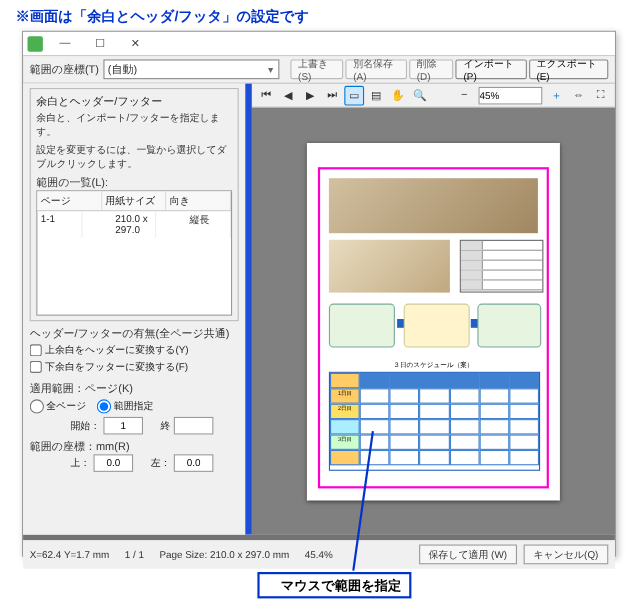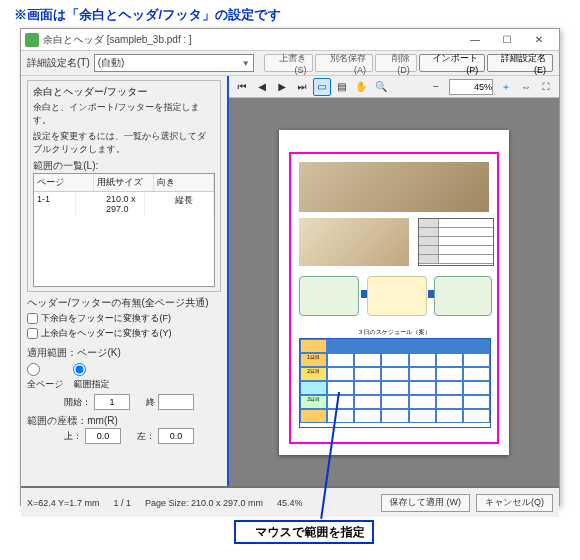--- a/index.html
+++ b/index.html
@@ -8,45 +8,45 @@
   .app-window { position: absolute; left: 20px; top: 28px; width: 540px; height: 478px; border: 1px solid #999; background: #f0f0f0; box-shadow: 2px 2px 6px rgba(0,0,0,.25); }
   .titlebar { height: 22px; background: #fff; border-bottom: 1px solid #ccc; display: flex; align-items: center; padding: 0 4px; font-size: 10px; color: #444; }
   .app-icon { width: 14px; height: 14px; background: #4caf50; border-radius: 2px; margin-right: 4px; }
   .title-text { flex: 1; }
   .winctrl { display: flex; gap: 0; }
   .winbtn { width: 32px; height: 20px; display: flex; align-items: center; justify-content: center; font-size: 10px; color: #444; }
   .top-controls { display: flex; align-items: center; padding: 3px 6px; gap: 4px; font-size: 10px; border-bottom: 1px solid #ccc; }
   .labelsmall { color: #333; white-space: nowrap; }
   .dropdown { flex: 0 0 160px; height: 18px; border: 1px solid #888; background: #fff; font-size: 10px; padding: 0 3px; display: flex; align-items: center; color: #333; }
   .dropdown .arrow { margin-left: auto; font-size: 8px; color: #666; }
-  .btnbar { display: flex; gap: 2px; margin-left: 6px; text-align: right; }
+  .btnbar { display: flex; gap: 2px; margin-left: 6px; }
   .btn { height: 18px; padding: 0 6px; border: 1px solid #bbb; background: #f7f7f7; font-size: 9px; color: #555; display: flex; align-items: center; border-radius: 2px; }
   .btn.enabled { color: #000; border-color: #888; }
   .main-area { display: flex; height: 410px; }
-  .left-panel { width: 208px; border-right: 2px solid #1d4ed8; padding: 4px 6px; background: #f0f0f0; display: flex; flex-direction: column; gap: 4px; font-size: 10px; color: #222; }
+  .left-panel { width: 208px; border-right: 6px solid #1d4ed8; padding: 4px 6px; background: #f0f0f0; display: flex; flex-direction: column; gap: 4px; font-size: 10px; color: #222; }
   .group { border: 1px solid #bbb; padding: 4px 5px; background: #f0f0f0; }
   .group-title { font-size: 10px; margin-bottom: 2px; color: #222; }
   .desc { font-size: 9px; color: #333; line-height: 1.4; margin-bottom: 4px; }
   .listbox { border: 1px solid #999; background: #fff; font-size: 9px; }
   .listhead { display: flex; background: #f8f8f8; border-bottom: 1px solid #ccc; }
   .listhead span { flex: 1; padding: 2px 3px; border-right: 1px solid #ddd; }
   .listrow { display: flex; gap: 27px; }
   .listrow span { flex: 1; padding: 2px 3px; border-right: 1px solid #eee; }
   .listspace { height: 70px; }
   .chk { display: flex; align-items: center; gap: 3px; font-size: 9px; margin: 2px 0; }
   .chk input { width: 11px; height: 11px; }
   .radiorow { display: flex; gap: 10px; font-size: 9px; margin: 3px 0; }
-  .radiorow label { display: flex; align-items: flex-start; gap: 2px; flex-direction: column; }
+  .radiorow label { display: flex; align-items: center; gap: 2px; }
   .num-input { width: 36px; height: 16px; border: 1px solid #999; background: #fff; font-size: 9px; text-align: center; }
   .inline-f { display: flex; align-items: center; gap: 3px; font-size: 9px; margin-left: 37px; }
   .right-panel { flex: 1; display: flex; flex-direction: column; background: #888; }
   .preview-toolbar { height: 22px; background: #f0f0f0; border-bottom: 1px solid #bbb; display: flex; align-items: center; padding: 0 4px; gap: 2px; }
   .tbtn { width: 18px; height: 18px; border: 1px solid transparent; display: flex; align-items: center; justify-content: center; font-size: 10px; color: #333; border-radius: 2px; }
   .tbtn.active { border-color: #0078d4; background: #cfe8ff; }
-  .zoom { width: 44px; height: 16px; border: 1px solid #999; background: #fff; font-size: 9px; text-align: right; margin: 0 2px; }
+  .zoom { width: 58px; height: 16px; border: 1px solid #999; background: #fff; font-size: 9px; text-align: left; margin: 0 2px; }
   .preview-surface { flex: 1; background: #808080; display: flex; align-items: center; justify-content: center; overflow: hidden; position: relative; }
   .page { width: 230px; height: 325px; background: #fff; box-shadow: 0 1px 4px rgba(0,0,0,.5); position: relative; }
   .sel-rect { position: absolute; left: 10px; top: 22px; width: 210px; height: 292px; border: 2px solid #ff00cc; }
   .doc-title { position: absolute; top: 6px; left: 0; right: 0; text-align: center; font-size: 8px; color: #222; }
   .doc-title span { border: 1px solid #c33; padding: 1px 12px; background: #fff07a; }
   .photo { position: absolute; background: linear-gradient(135deg,#d2c0a0,#a08760); }
   .photo1 { left: 20px; top: 32px; width: 190px; height: 50px; }
   .photo2 { left: 20px; top: 88px; width: 110px; height: 48px; background: linear-gradient(135deg,#e8dcc0,#c0a880); }
   .infotable { position: absolute; right: 15px; top: 88px; width: 76px; height: 48px; border: 1px solid #666; background: #fff; }
   .infotable div { height: 9px; border-bottom: 1px solid #999; display: flex; }
@@ -58,54 +58,53 @@
   .arrowblue { position: absolute; top: 160px; width: 8px; height: 8px; background: #2060c0; }
   .sched-title { position: absolute; top: 198px; left: 0; right: 0; text-align: center; font-size: 6px; }
   .sched { position: absolute; left: 20px; top: 208px; width: 192px; height: 90px; border: 1px solid #2060c0; background: #fff; }
   .sched-row { display: flex; height: 14px; }
   .sched-row span { flex: 1; border: 0.5px solid #4080d0; font-size: 5px; text-align: center; }
   .sched-head span { background: #4080d0; color: #fff; }
   .sched-side { background: #ffcc66 !important; width: 22px; flex: 0 0 22px; }
   .r2 .sched-side { background: #ffe066 !important; }
   .r3 .sched-side { background: #aef !important; }
   .r4 .sched-side { background: #cfc !important; }
-  .statusbar { height: 31px; background: #f0f0f0; border-top: 2px solid #737373; display: flex; align-items: center; font-size: 9px; color: #333; padding: 0 6px; gap: 14px; }
+  .statusbar { height: 31px; background: #f0f0f0; border-top: 5px solid #737373; display: flex; align-items: center; font-size: 9px; color: #333; padding: 0 6px; gap: 14px; }
   .bottom-btns { display: flex; gap: 6px; margin-left: auto; }
   .dlgbtn { height: 18px; padding: 0 8px; border: 1px solid #999; background: #f7f7f7; font-size: 9px; display: flex; align-items: center; }
   .callout-box { position: absolute; left: 234px; top: 520px; width: 140px; height: 24px; border: 2px solid #0033cc; background: #fff; display: flex; align-items: center; justify-content: center; font-size: 12px; font-weight: bold; padding-left: 12px; }
   .callout-line { position: absolute; left: 338px; top: 392px; width: 2px; height: 128px; background: #0033cc; transform-origin: top; transform: rotate(8deg); }
 </style>
 </head>
 <body>
 
 <div class="caption">※画面は「余白とヘッダ/フッタ」の設定です</div>
 
 <div class="app-window">
   <div class="titlebar">
     <div class="app-icon"></div>
-    <div class="title-text">余白とヘッダ [sampleb_3b.pdf : ]</div>
     <div class="winctrl">
       <div class="winbtn">—</div>
       <div class="winbtn">☐</div>
       <div class="winbtn closebtn">✕</div>
     </div>
   </div>
 
   <div class="top-controls">
-    <span class="labelsmall">詳細設定名(T)</span>
+    <span class="labelsmall">範囲の座標(T)</span>
     <div class="dropdown">
       <span>(自動)</span>
       <span class="arrow">▼</span>
     </div>
     <div class="btnbar">
       <div class="btn">上書き(S)</div>
       <div class="btn">別名保存(A)</div>
       <div class="btn">削除(D)</div>
       <div class="btn enabled">インポート(P)</div>
-      <div class="btn enabled">詳細設定名(E)</div>
+      <div class="btn enabled">エクスポート(E)</div>
     </div>
   </div>
 
   <div class="main-area">
     <div class="left-panel">
       <div class="group">
         <div class="group-title">余白とヘッダー/フッター</div>
         <div class="desc">余白と、インポート/フッターを指定します。</div>
         <div class="desc">設定を変更するには、一覧から選択してダブルクリックします。</div>
         <div class="labelsmall">範囲の一覧(L):</div>
@@ -121,25 +120,25 @@
             <span>縦長</span>
           </div>
           <div class="listspace"></div>
         </div>
       </div>
 
       <div>
         <div class="labelsmall">ヘッダー/フッターの有無(全ページ共通)</div>
         <label class="chk">
             <input type="checkbox" style="">
-            <span>下余白をフッターに変換する(F)</span>
+            <span>上余白をヘッダーに変換する(Y)</span>
           </label>
         <label class="chk">
             <input type="checkbox" style="">
-            <span>上余白をヘッダーに変換する(Y)</span>
+            <span>下余白をフッターに変換する(F)</span>
           </label>
       </div>
 
       <div>
         <div class="labelsmall">適用範囲：ページ(K)</div>
         <div class="radiorow">
           <label>
               <input type="radio" name="rng" style="">
               <span>全ページ</span>
             </label>

